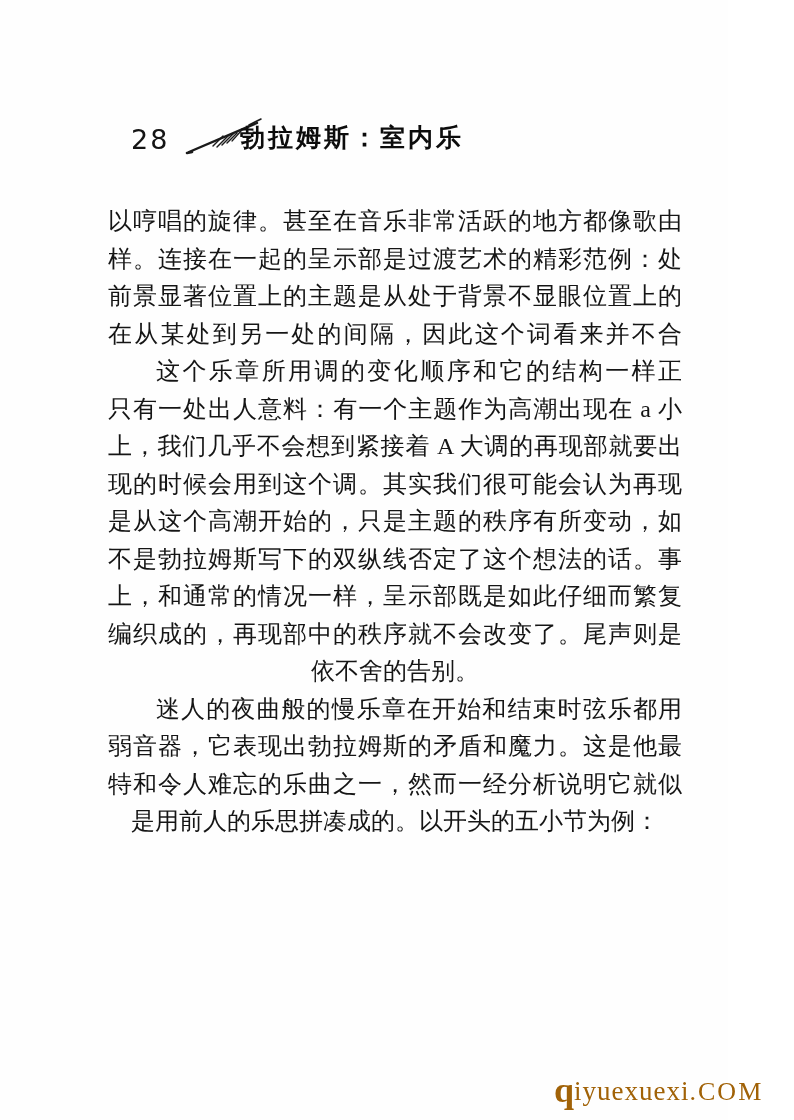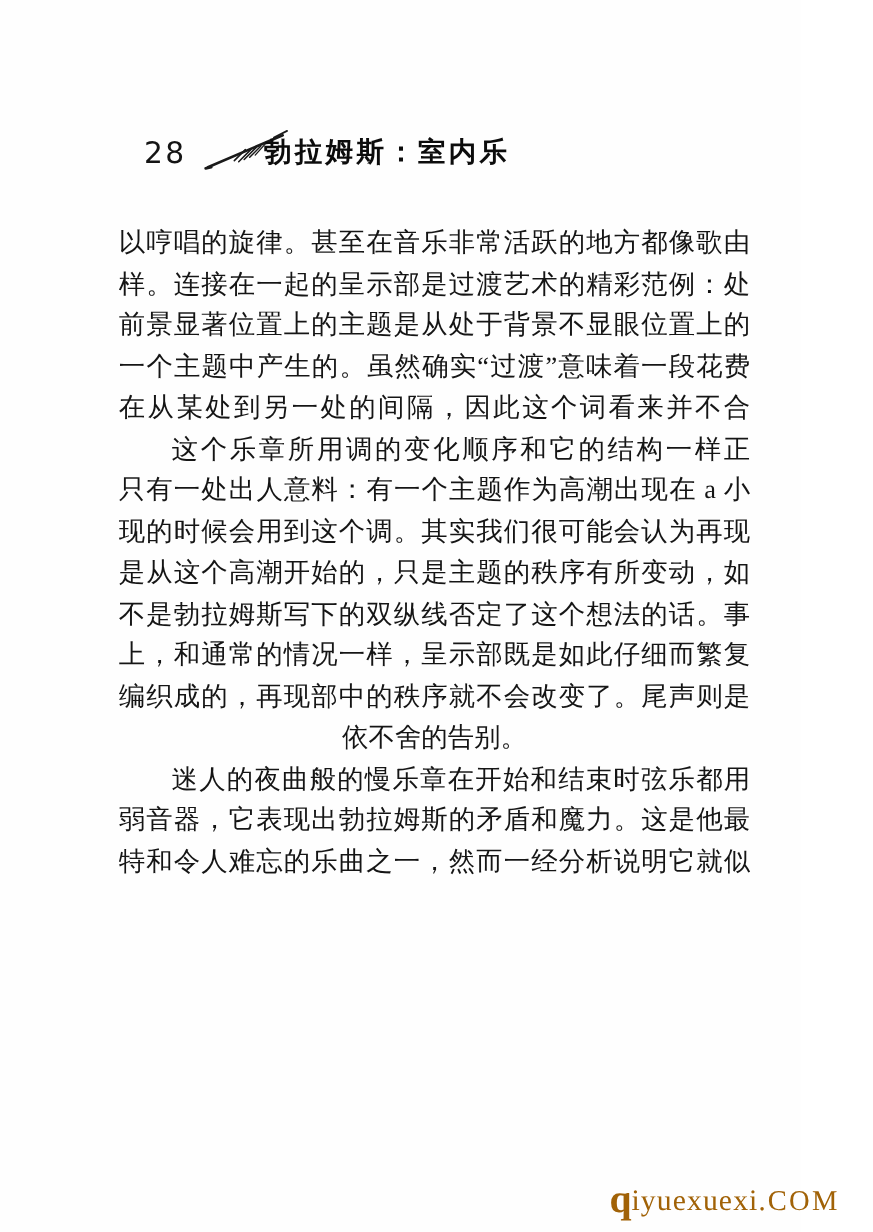--- a/index.html
+++ b/index.html
@@ -117,32 +117,33 @@
       <path d="M4 41 L9 40" stroke-width="2.6"></path>
     </g>
   </svg>
 
   <h1 class="header-title">勃拉姆斯：室内乐</h1>
 
   <main class="body-text">
     <div class="line">以哼唱的旋律。甚至在音乐非常活跃的地方都像歌由一</div>
     <div class="line">样。连接在一起的呈示部是过渡艺术的精彩范例：处于</div>
     <div class="line">前景显著位置上的主题是从处于背景不显眼位置上的前</div>
-    <div class="line">一个主题中产生的。虽然确实“过渡”意味着一段花费</div>
     <div class="line">在从某处到另一处的间隔，因此这个词看来并不合适。</div>
     <div class="line indent">这个乐章所用调的变化顺序和它的结构一样正统，</div>
     <div class="line">只有一处出人意料：有一个主题作为高潮出现在 a 小调</div>
+    <div class="line">上，我们几乎不会想到紧接着 A 大调的再现部就要出</div>
     <div class="line">现的时候会用到这个调。其实我们很可能会认为再现部</div>
     <div class="line">是从这个高潮开始的，只是主题的秩序有所变动，如果</div>
     <div class="line">不是勃拉姆斯写下的双纵线否定了这个想法的话。事实</div>
     <div class="line">上，和通常的情况一样，呈示部既是如此仔细而繁复地</div>
     <div class="line">编织成的，再现部中的秩序就不会改变了。尾声则是依</div>
     <div class="line end">依不舍的告别。</div>
     <div class="line indent">迷人的夜曲般的慢乐章在开始和结束时弦乐都用了</div>
     <div class="line">弱音器，它表现出勃拉姆斯的矛盾和魔力。这是他最独</div>
     <div class="line">特和令人难忘的乐曲之一，然而一经分析说明它就似乎</div>
+    <div class="line end">是用前人的乐思拼凑成的。以开头的五小节为例：</div>
   </main>
 
   <div class="watermark">
     <span class="wm-q">q</span><span class="wm-body">iyuexuexi</span><span class="wm-tld">.COM</span>
   </div>
 
 </div>
 
 </body></html>

